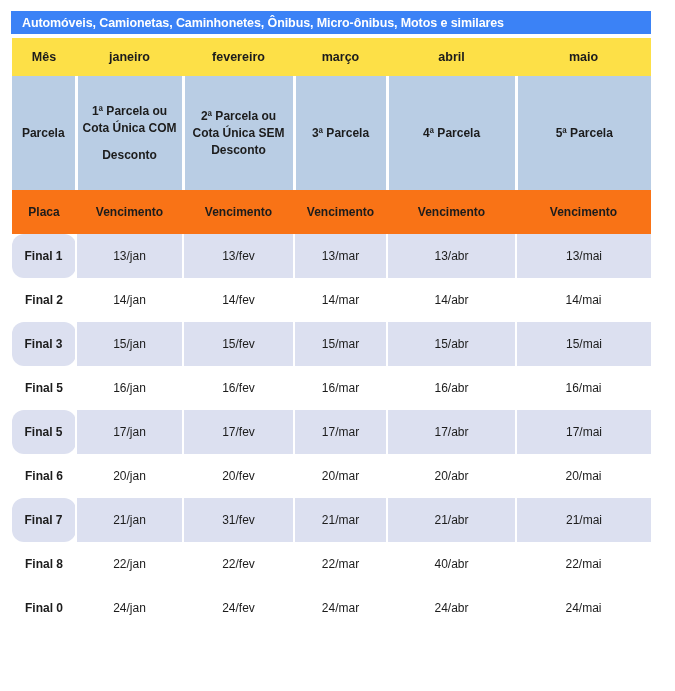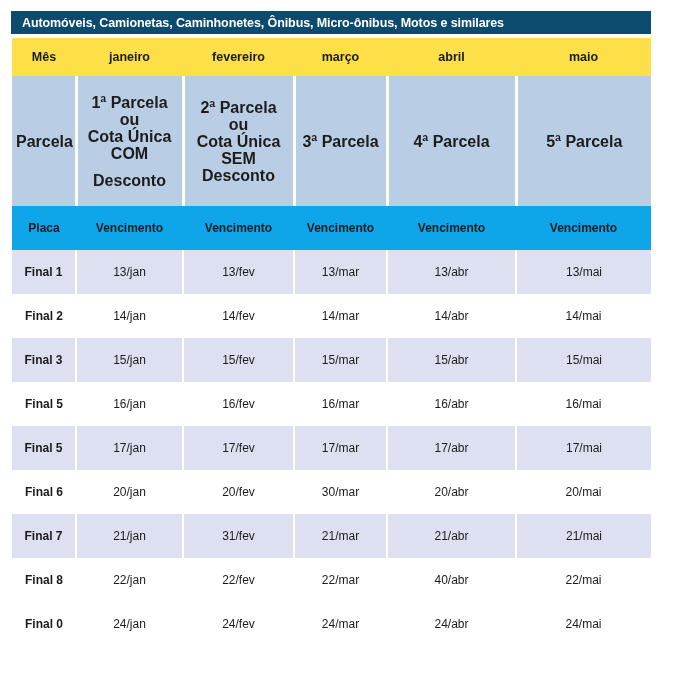--- a/index.html
+++ b/index.html
@@ -22,21 +22,21 @@
     background: #ffffff;
   }
 
   
   .title-bar {
     position: absolute;
     left: 11px;
     top: 11px;
     width: 640px;
     height: 23px;
-    background: #0c4a6e;
+    background: #3b82f6;
     display: flex;
     align-items: center;
     box-sizing: border-box;
     padding-left: 11px;
   }
   .title-bar .title-text {
     color: #ffffff;
     font-size: 12.5px;
     font-weight: bold;
     letter-spacing: -0.1px;
@@ -79,51 +79,51 @@
   }
   tr.row-month td.month-label {
     font-weight: bold;
   }
 
   
   tr.row-parcela td {
     height: 98px;
     background: #b9cde4;
     font-weight: bold;
-    font-size: 16px;
+    font-size: 12px;
     line-height: 17px;
     border-left: 3px solid #ffffff;
     border-right: 3px solid #ffffff;
-    padding: 16px 4px;
+    padding: 8px 4px;
   }
   tr.row-parcela td:first-child { border-left: 0; }
   tr.row-parcela td:last-child  { border-right: 0; }
   .parcela-multi { display: block; }
   .parcela-gap { display: block; height: 10px; }
 
   
   tr.row-placa td {
     height: 44px;
-    background: #0ea5e9;
+    background: #f97316;
     font-weight: bold;
     font-size: 12px;
   }
 
   
   tr.row-data td {
     height: 44px;
     font-size: 12px;
   }
   tr.row-data td.plate-cell { font-weight: bold; }
   tr.row-data.shaded td {
     background: #dce0f0;
     border-left: 2px solid #0f172a;
     border-right: 2px solid #ffffff;
   }
-  tr.row-data.shaded td:first-child { border-left: 0; }
+  tr.row-data.shaded td:first-child { border-left: 0; border-radius: 12px; }
   tr.row-data.shaded td:last-child  { border-right: 0; }
   tr.row-data.plain td {
     background: #ffffff;
   }
 </style>
 </head>
 <body>
 
 <div id="page">
 
@@ -223,21 +223,21 @@
         <td>17/fev</td>
         <td>17/mar</td>
         <td>17/abr</td>
         <td>17/mai</td>
       </tr>
 
       <tr class="row-data plain">
         <td class="plate-cell">Final 6</td>
         <td>20/jan</td>
         <td>20/fev</td>
-        <td>30/mar</td>
+        <td>20/mar</td>
         <td>20/abr</td>
         <td>20/mai</td>
       </tr>
 
       <tr class="row-data shaded">
         <td class="plate-cell">Final 7</td>
         <td>21/jan</td>
         <td>31/fev</td>
         <td>21/mar</td>
         <td>21/abr</td>

